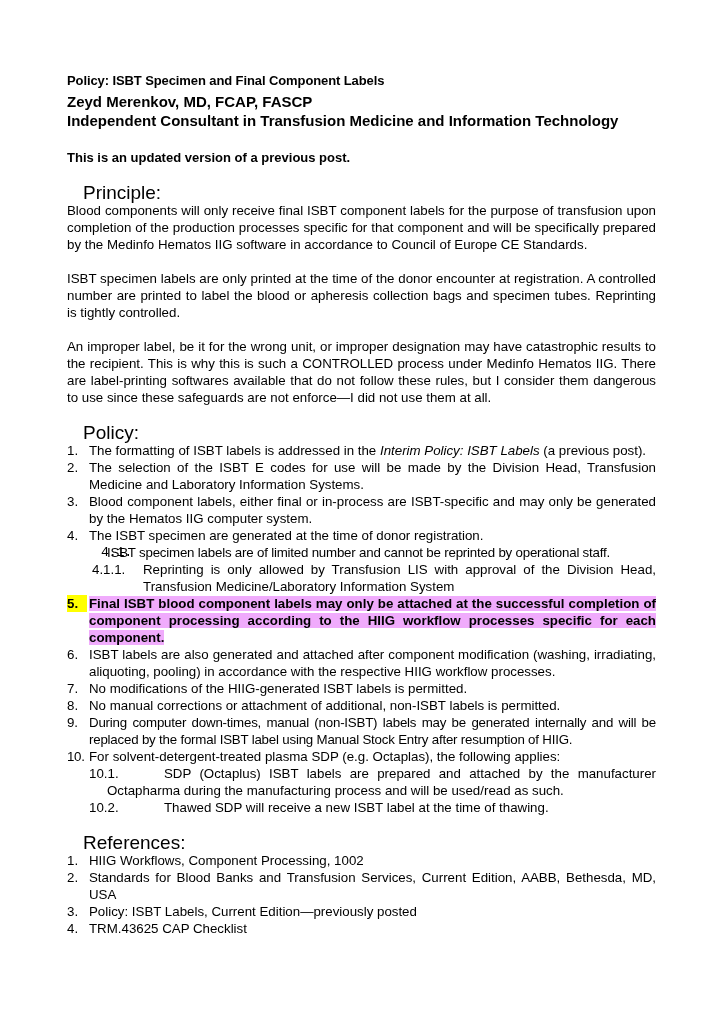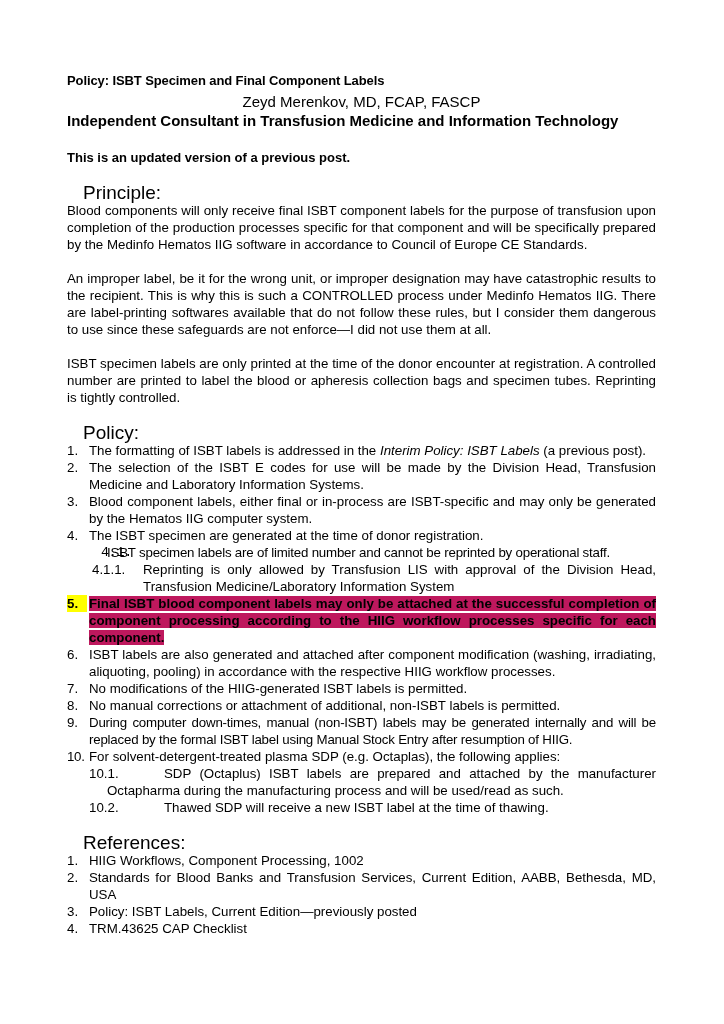--- a/index.html
+++ b/index.html
@@ -2,21 +2,21 @@
 <html><head>
   <meta charset="utf-8">
   <style>
     html, body { margin: 0; padding: 0; background: #ffffff; }
     body {
       width: 724px; height: 1024px; position: relative; overflow: hidden;
       font-family: "Liberation Sans", sans-serif; color: #000;
     }
     .page { position: absolute; left: 67px; top: 70px; width: 589px; }
     .title { font-size: 13px; font-weight: bold; line-height: 22px; margin: 0; letter-spacing: -0.1px; }
-    .author { font-size: 15px; font-weight: normal; line-height: 19px; margin: 0; text-align: center; }
+    .author { font-size: 15px; font-weight: bold; line-height: 19px; margin: 0; }
     .affil { font-size: 15px; font-weight: bold; line-height: 19px; margin: 0; }
     .note { font-size: 13px; font-weight: bold; line-height: 16px; margin: 20px 0 0 0; }
     .heading { font-size: 19px; font-weight: normal; line-height: 18px; margin: 18px 0 0 16px; }
     p.body {
       font-size: 13.3px; line-height: 17px; margin: 0; text-align: justify;
     }
     p.body + p.body { margin-top: 17px; }
     .li { position: relative; padding-left: 22px; text-align: justify; }
     .li .num { position: absolute; left: 0; top: 0; }
     .li.n10 .num { letter-spacing: -0.3px; }
@@ -34,22 +34,22 @@
 <body>
 
 <div class="page">
   <h1 class="title">Policy:  ISBT Specimen and Final Component Labels</h1>
   <div class="author">Zeyd Merenkov, MD, FCAP, FASCP</div>
   <div class="affil">Independent Consultant in Transfusion Medicine and Information Technology</div>
   <div class="note">This is an updated version of a previous post.</div>
 
   <div class="heading">Principle:</div>
   <p class="body">Blood components will only receive final ISBT component labels for the purpose of transfusion upon completion of the production processes specific for that component and will be specifically prepared by the Medinfo Hematos IIG software in accordance to Council of Europe CE Standards.</p>
+  <p class="body">ISBT specimen labels are only printed at the time of the donor encounter at registration.  A controlled number are printed to label the blood or apheresis collection bags and specimen tubes.  Reprinting is tightly controlled.</p>
   <p class="body">An improper label, be it for the wrong unit, or improper designation may have catastrophic results to the recipient.  This is why this is such a CONTROLLED process under Medinfo Hematos IIG. There are label-printing softwares available that do not follow these rules, but I consider them dangerous to use since these safeguards are not enforce—I did not use them at all.</p>
-  <p class="body">ISBT specimen labels are only printed at the time of the donor encounter at registration.  A controlled number are printed to label the blood or apheresis collection bags and specimen tubes.  Reprinting is tightly controlled.</p>
 
   <div class="heading">Policy:</div>
   <div class="lst" style="font-size:13.3px;line-height:17px;">
     <div class="li">
       <span class="num">1.</span>
       <span>The formatting of ISBT labels is addressed in the </span><em>Interim Policy: ISBT Labels</em><span> (a previous post).</span>
     </div>
     <div class="li">
       <span class="num">2.</span>
       <span>The selection of the ISBT E codes for use will be made by the Division Head, Transfusion Medicine and Laboratory Information Systems.</span>
@@ -65,21 +65,21 @@
     <div class="sub" style="letter-spacing:-0.2px;">
       <span class="num">4.1.</span>
       <span>ISBT specimen labels are of limited number and cannot be reprinted by operational staff.</span>
     </div>
     <div class="sub2">
       <span class="num">4.1.1.</span>
       <span>Reprinting is only allowed by Transfusion LIS with approval of the Division Head, Transfusion Medicine/Laboratory Information System</span>
     </div>
     <div class="li" style="font-weight:bold;">
       <span class="num hl" style="padding-right: 9px; background: rgb(255, 255, 0);">5.</span>
-      <span class="hl" style="background: #be185d;">Final ISBT blood component labels may only be attached at the successful completion of component processing according to the HIIG workflow processes specific for each component.</span>
+      <span class="hl" style="background: #f0abfc;">Final ISBT blood component labels may only be attached at the successful completion of component processing according to the HIIG workflow processes specific for each component.</span>
     </div>
     <div class="li">
       <span class="num">6.</span>
       <span>ISBT labels are also generated and attached after component modification (washing, irradiating, aliquoting, pooling) in accordance with the respective HIIG workflow processes.</span>
     </div>
     <div class="li">
       <span class="num">7.</span>
       <span>No modifications of the HIIG-generated ISBT labels is permitted.</span>
     </div>
     <div class="li">

